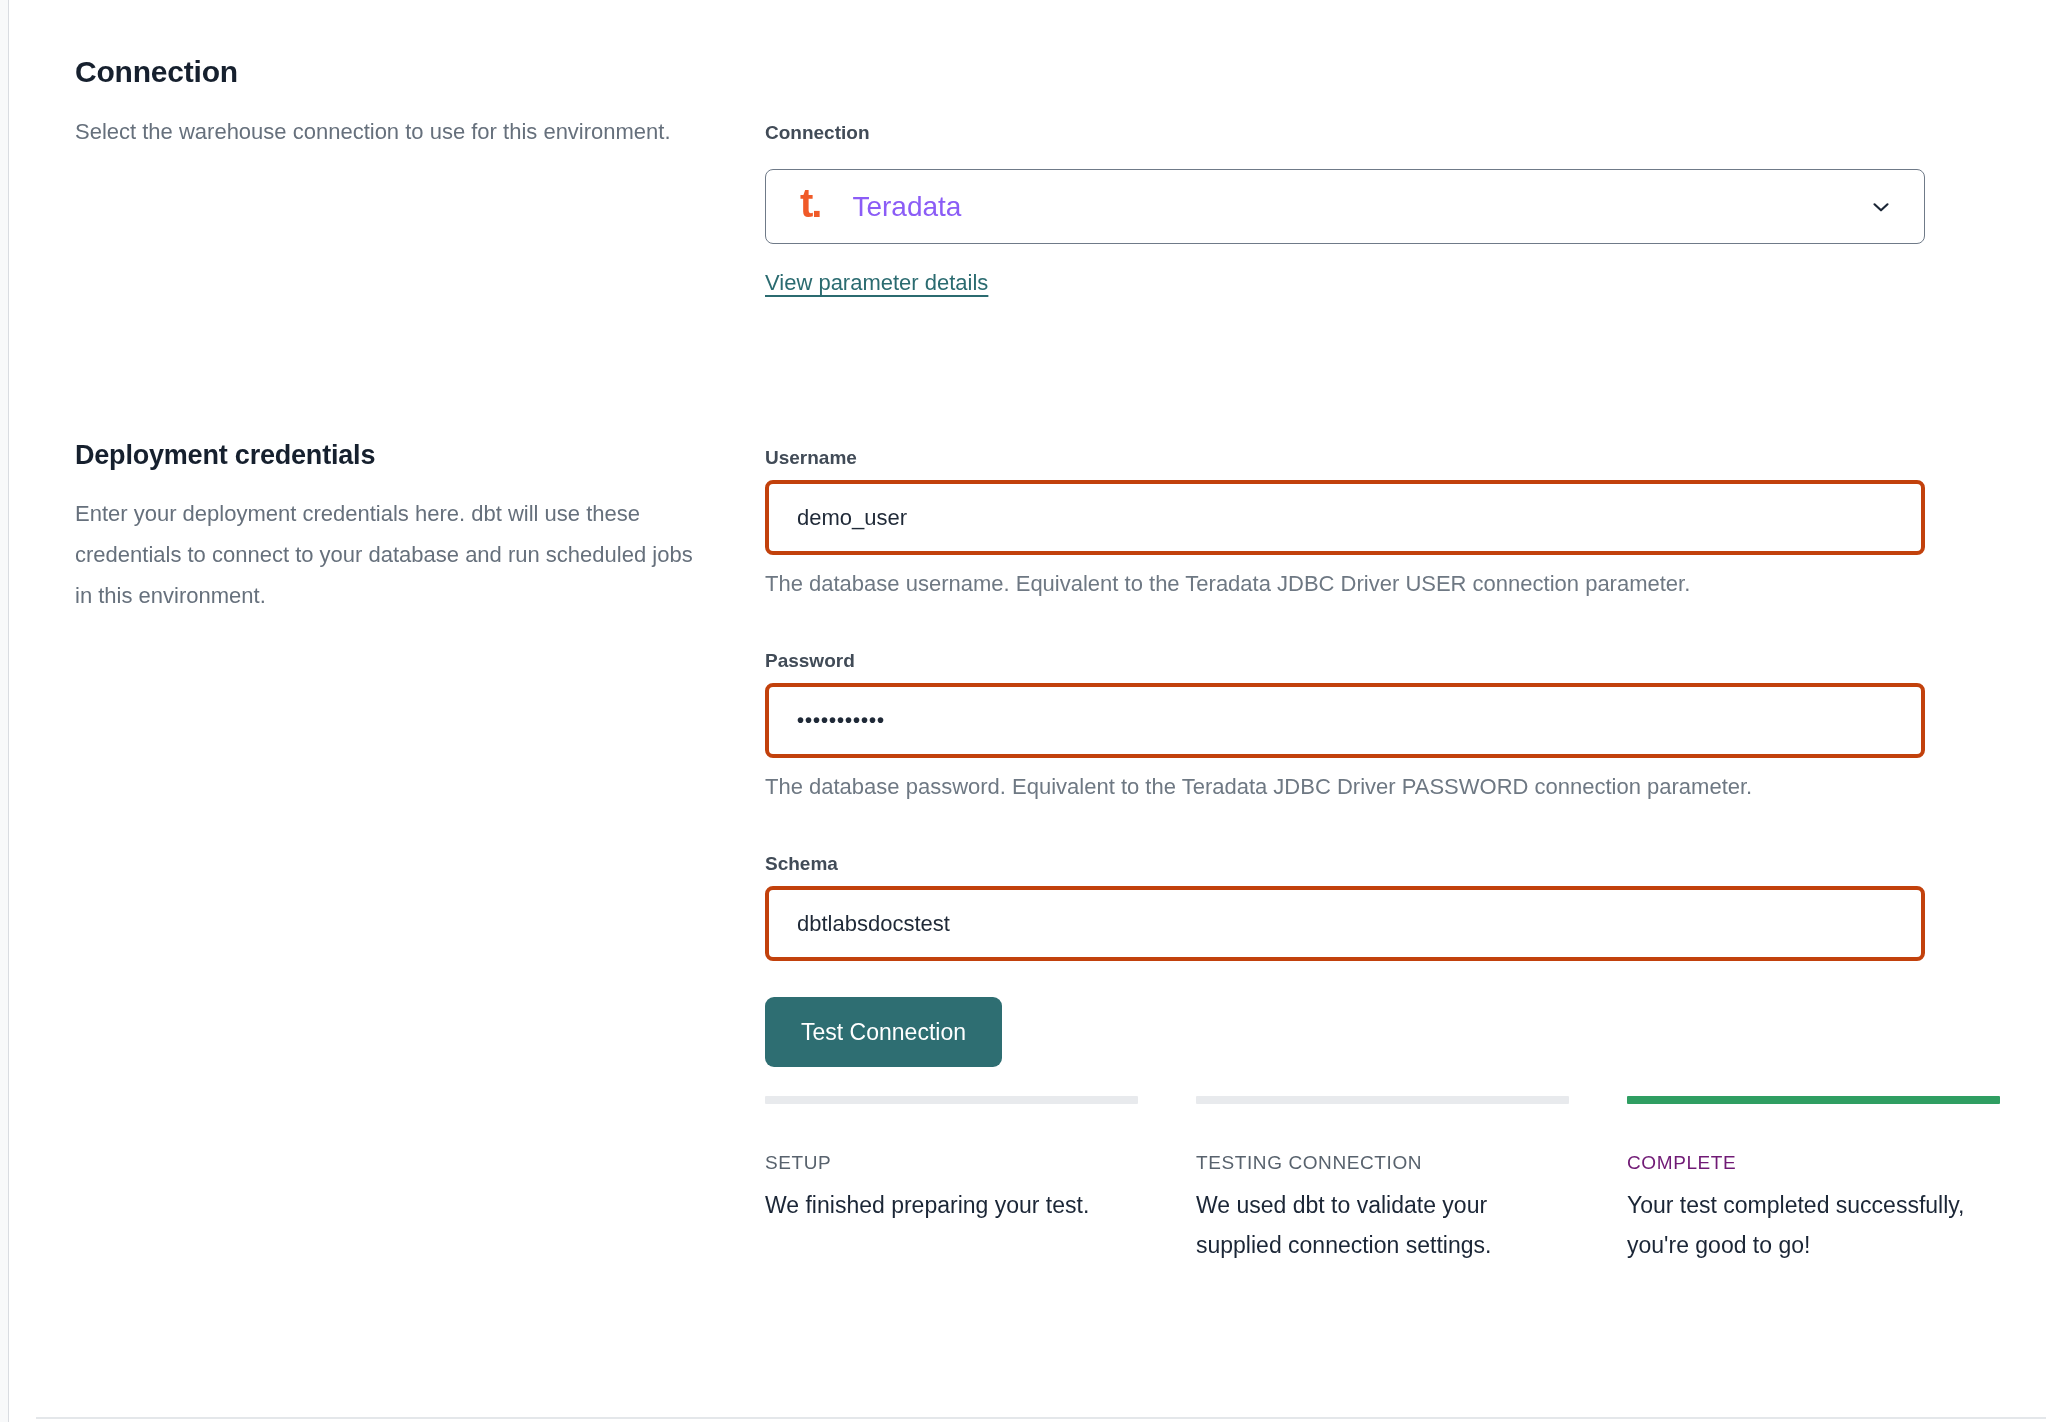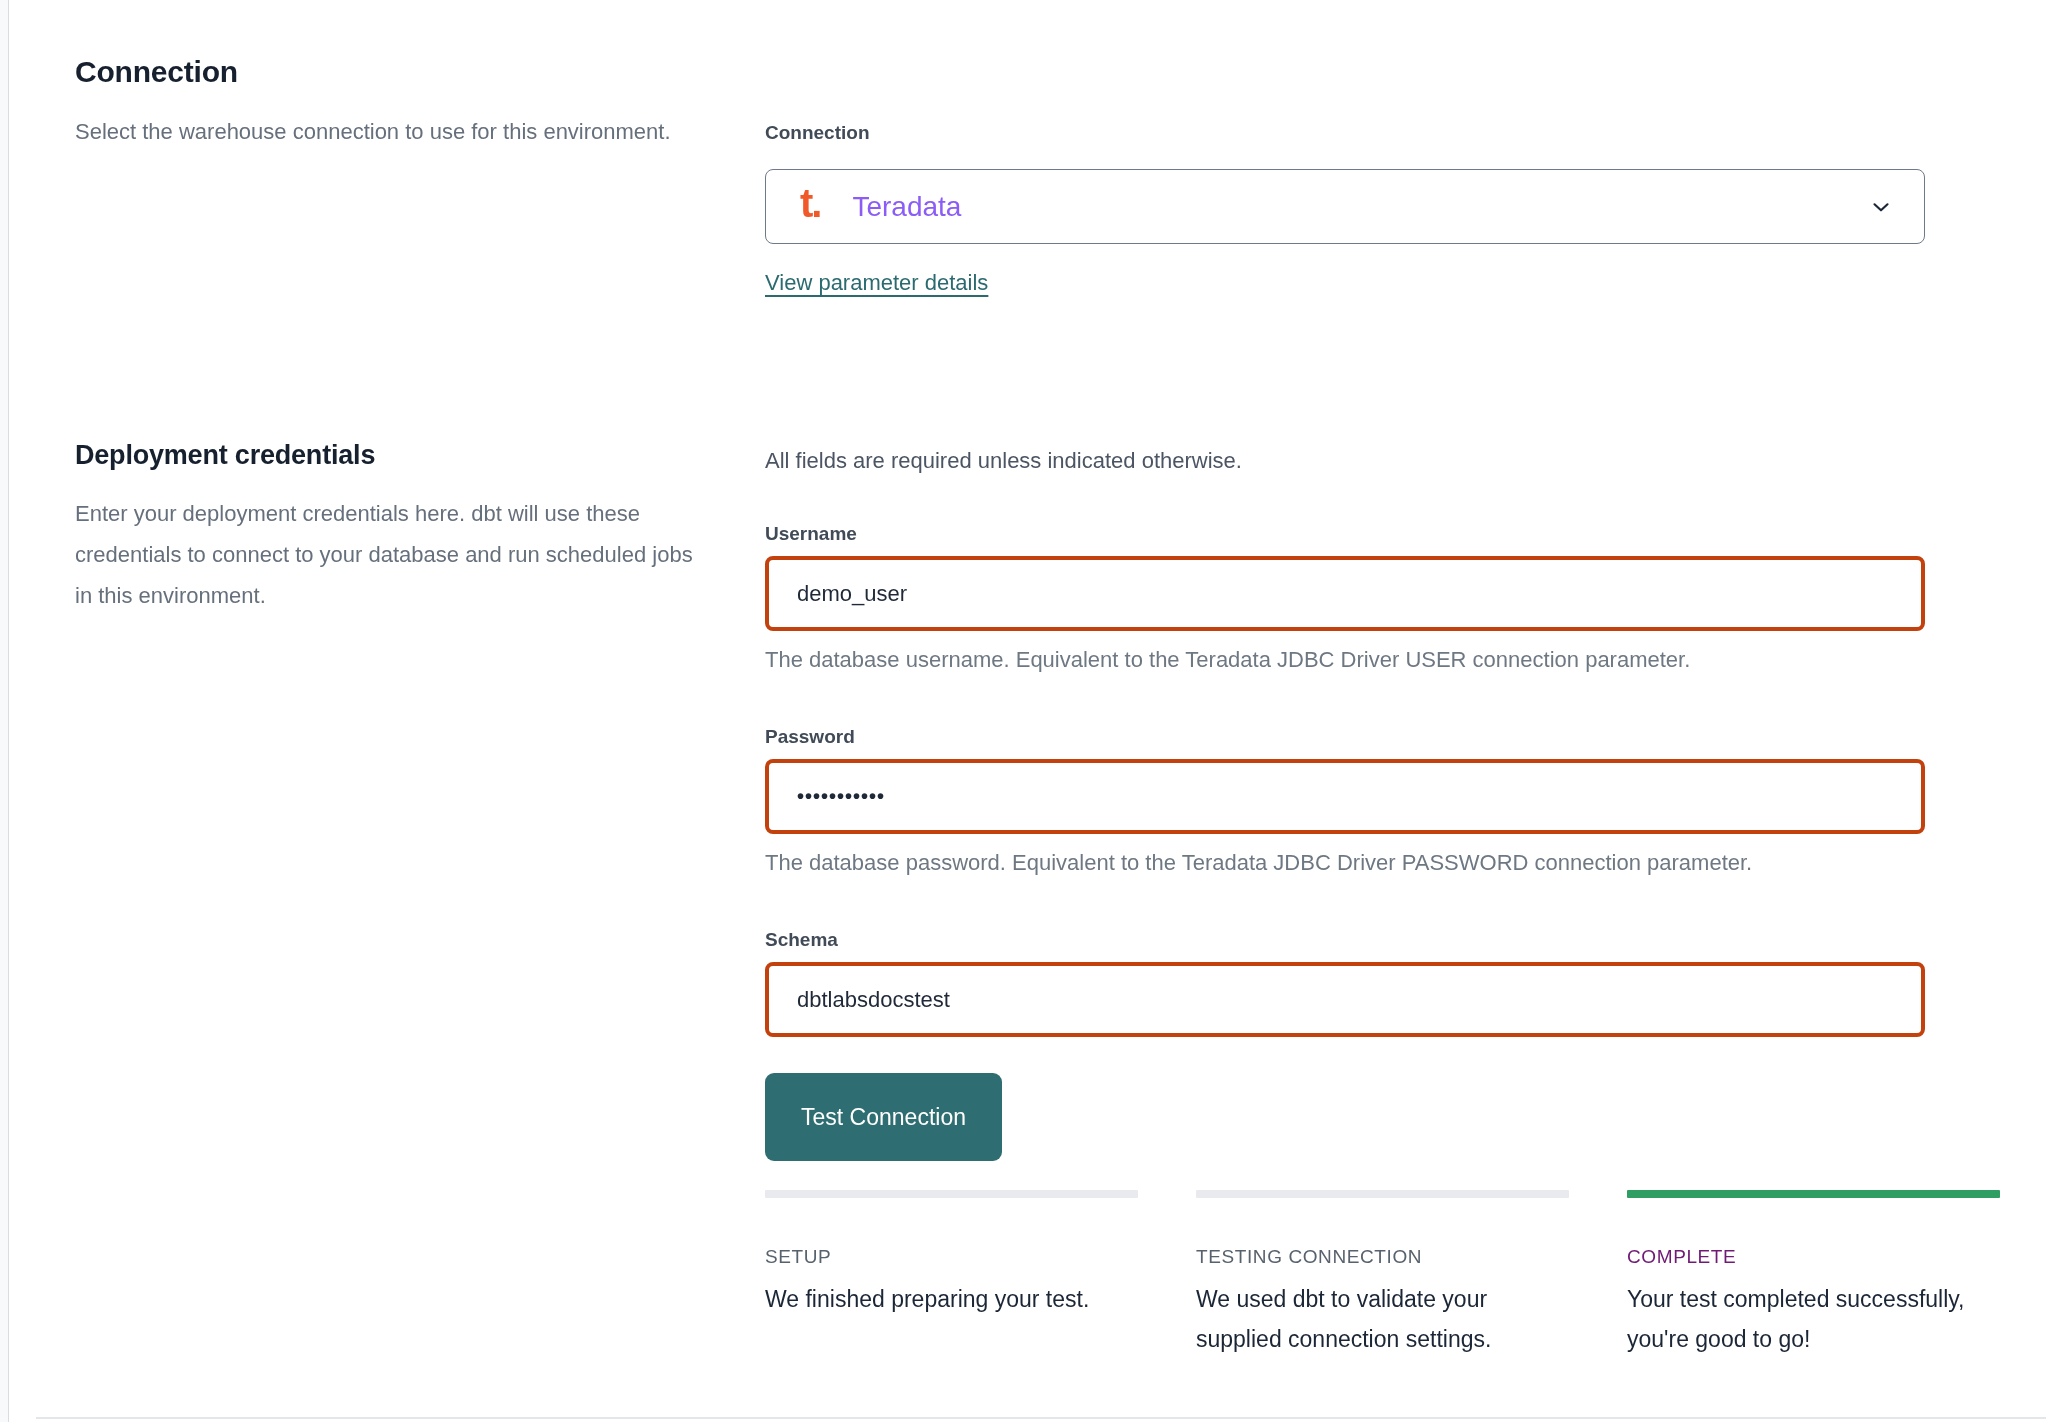--- a/index.html
+++ b/index.html
@@ -68,21 +68,21 @@
     display: block; width: 1160px; height: 75px;
     border: 4px solid #c2410c; border-radius: 8px; background: #fff;
     padding: 0 28px; font-family: "Liberation Sans", sans-serif;
     font-size: 22px; color: #1f2937; outline: none;
   }
   .text-input.password { letter-spacing: 1px; font-weight: 700; font-size: 20px; }
   .field-help { margin-top: 14px; font-size: 22px; line-height: 30px; color: #6e7883; }
   .field-gap { margin-top: 50px; }
 
   .test-btn {
-    margin-top: 36px; width: 237px; height: 88px;
+    margin-top: 36px; width: 237px; height: 70px;
     background: #2e6e72; color: #ffffff; border: none; border-radius: 9px;
     font-family: "Liberation Sans", sans-serif; font-size: 23px; font-weight: 400;
     cursor: pointer;
   }
 
   .steps {
     margin-top: 29px; width: 1235px;
     display: grid; grid-template-columns: repeat(3, 1fr); column-gap: 58px;
   }
   .step-bar { height: 8px; background: #e8eaed; border-radius: 1px; }
@@ -127,21 +127,20 @@
     </div>
   </div>
 
   <div class="section section-2">
     <div>
       <h2 class="section-title big">Deployment credentials</h2>
       <p class="section-desc">Enter your deployment credentials here. dbt will use these credentials to connect to your database and run scheduled jobs in this environment.</p>
     </div>
 
     <div class="col-right-2">
-      <p class="required-note">All fields are required unless indicated otherwise.</p>
 
       
       <div class="form-field">
         <label class="field-label tight">Username</label>
         <input class="text-input" type="text" value="demo_user" style="">
         <p class="field-help">The database username. Equivalent to the Teradata JDBC Driver USER connection parameter.</p>
       </div>
 
       
       <div class="form-field field-gap">

